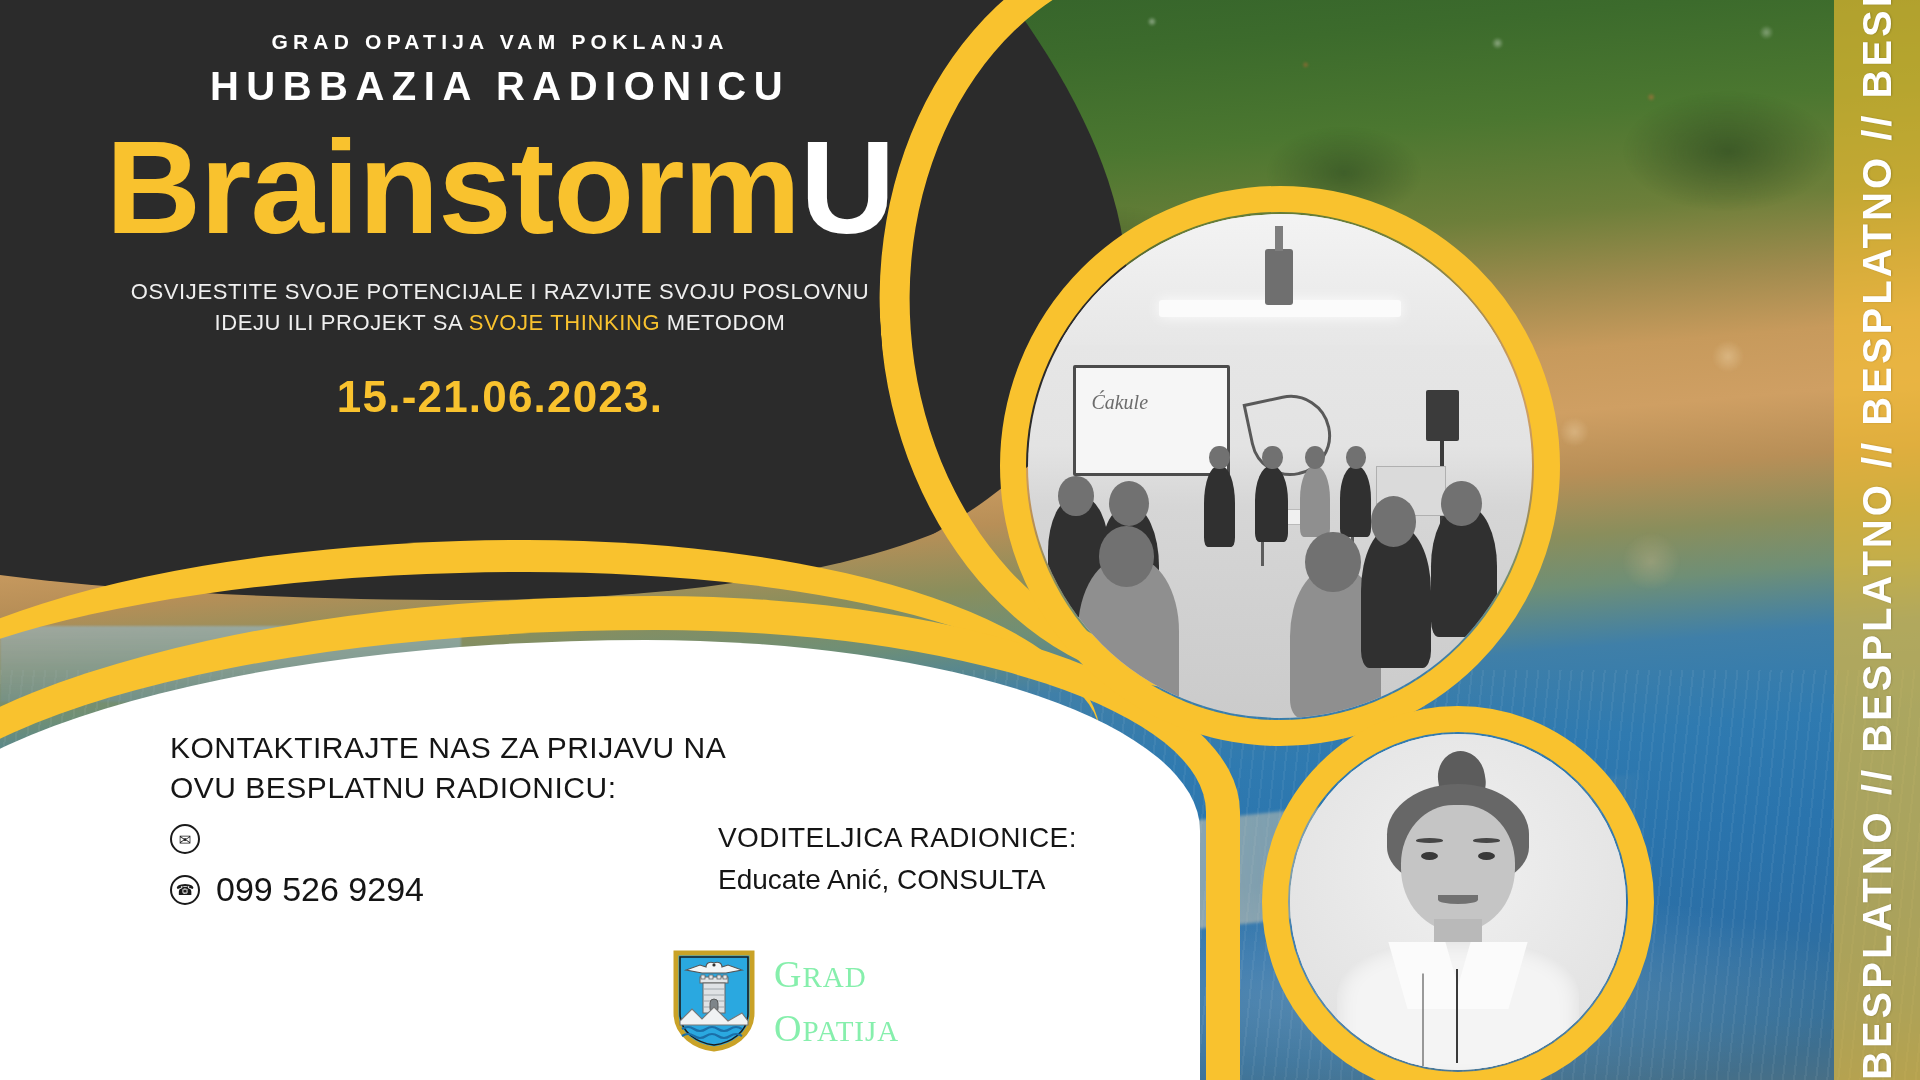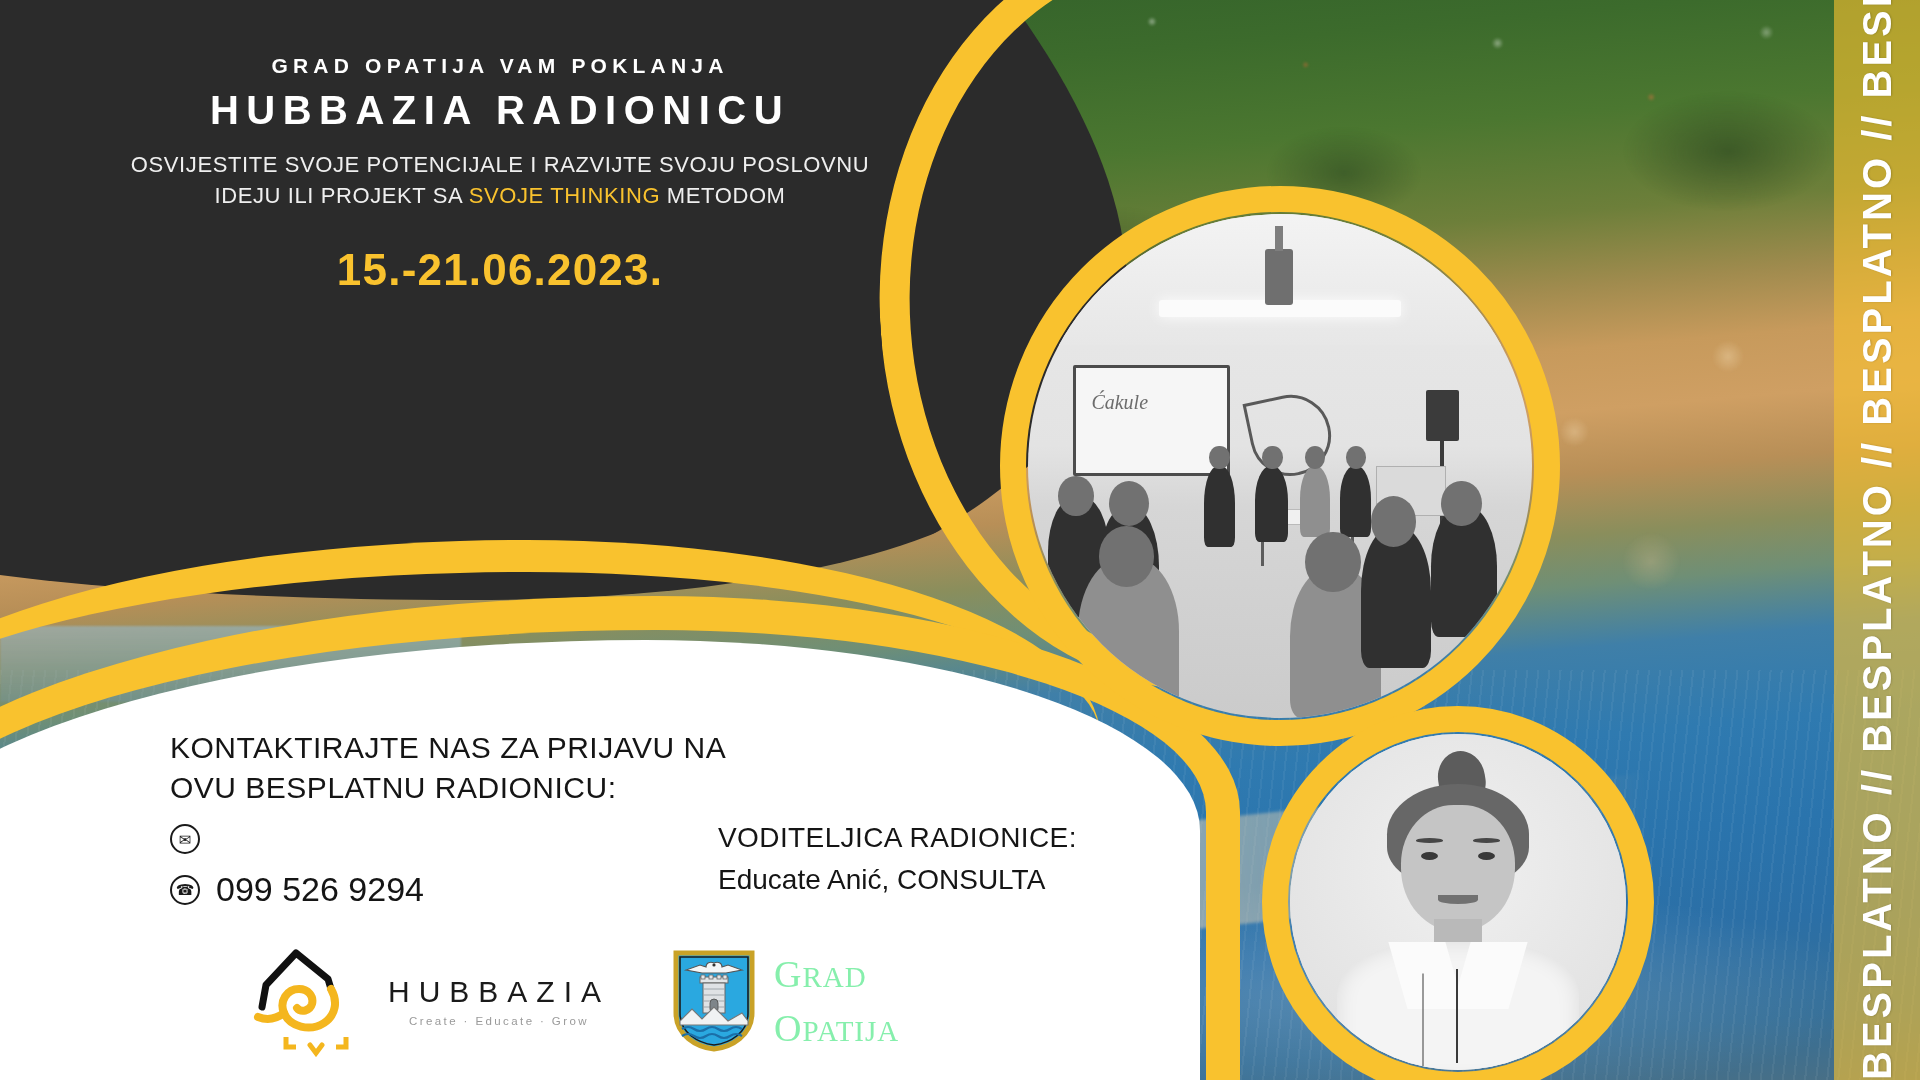--- a/index.html
+++ b/index.html
@@ -150,21 +150,20 @@
     border-top:32px solid #f9c22e;
     border-radius:60% 50% 0 0 / 100% 90% 0 0;
   }
 
   
   .panel-content {
     position:absolute; left:0; top:0; width:1000px;
     padding:22px 40px 0 40px;
     text-align:center;
     z-index:6;
-    margin-top:24px;
   }
   .kicker {
     color:#ffffff;
     font-size:21px;
     letter-spacing:5.2px;
     font-weight:600;
     margin-top:8px;
   }
   .headline-2 {
     color:#ffffff;
@@ -433,20 +432,21 @@
   <div class="dark-panel"></div>
   <div class="yellow-swoosh-top"></div>
 
   <div class="yellow-band-upper"></div>
   <div class="white-blob-edge"></div>
   <div class="white-blob"></div>
 
   <div class="panel-content">
     <div class="kicker">GRAD OPATIJA VAM POKLANJA</div>
     <div class="headline-2">HUBBAZIA RADIONICU</div>
+    <div class="brand"><span>Brainstorm</span><span class="tail">U</span></div>
     <div class="tagline"><span>OSVIJESTITE SVOJE POTENCIJALE I RAZVIJTE SVOJU POSLOVNU IDEJU ILI PROJEKT SA </span><span class="hi">SVOJE THINKING</span><span> METODOM</span></div>
     <div class="date">15.-21.06.2023.</div>
   </div>
 
   <div class="circle-ring ring-top"></div>
   <div class="photo photo-top">
     <div class="room">
       <div class="room-ceiling"></div>
       <div class="room-light"></div>
       <div class="room-projector"></div>
@@ -512,36 +512,20 @@
       <span class="ci">☎</span>
       <span>099 526 9294</span>
     </div>
   </div>
 
   <div class="leader-block">
     <div class="leader-head">VODITELJICA RADIONICE:</div>
     <div class="leader-name">Educate Anić, CONSULTA</div>
   </div>
 
-  <div class="hubbazia-logo">
-    <div class="hub-mark">
-      <svg viewBox="0 0 118 112" width="118" height="112" aria-hidden="true">
-        <path d="M10,62 L14,40 L44,8 L76,34 L79,44" fill="none" stroke="#111" stroke-width="7" stroke-linecap="round" stroke-linejoin="round"></path>
-        <path d="M79,44 C86,56 84,70 72,78 C58,87 38,82 32,68 C27,56 35,44 47,44 C56,44 62,51 60,59 C58,66 49,68 45,63" fill="none" stroke="#f4b61e" stroke-width="8" stroke-linecap="round"></path>
-        <path d="M32,68 C24,74 16,76 6,72" fill="none" stroke="#f4b61e" stroke-width="8" stroke-linecap="round"></path>
-        <path d="M34,92 L34,102 L44,102" fill="none" stroke="#f4b61e" stroke-width="5"></path>
-        <path d="M94,92 L94,102 L84,102" fill="none" stroke="#f4b61e" stroke-width="5"></path>
-        <path d="M58,100 L64,108 L70,100" fill="none" stroke="#f4b61e" stroke-width="5" stroke-linecap="round"></path>
-      </svg>
-    </div>
-    <div class="hub-text">
-      <div class="hub-word">HUBBAZIA</div>
-      <div class="hub-tag">Create  ·  Educate  ·  Grow</div>
-    </div>
-  </div>
 
   <div class="opatija-logo">
     <div class="crest">
       <svg viewBox="0 0 84 104" width="84" height="104" aria-hidden="true">
         <path d="M4,4 H80 V64 C80,86 60,98 42,100 C24,98 4,86 4,64 Z" fill="#2aa8e0" stroke="#c9a227" stroke-width="5"></path>
         <path d="M8,8 H76 V64 C76,84 58,94 42,96 C26,94 8,84 8,64 Z" fill="none" stroke="#1b1b1b" stroke-width="1.6"></path>
 
         <path d="M42,14 C46,12 50,14 50,18 L56,16 L70,21 L54,24 L46,24 L38,24 L30,24 L14,21 L28,16 L34,18 C34,14 38,12 42,14 Z" fill="#f4f6f7" stroke="#555" stroke-width="1.1"></path>
         <circle cx="42" cy="16" r="1.6" fill="#333"></circle>
 

